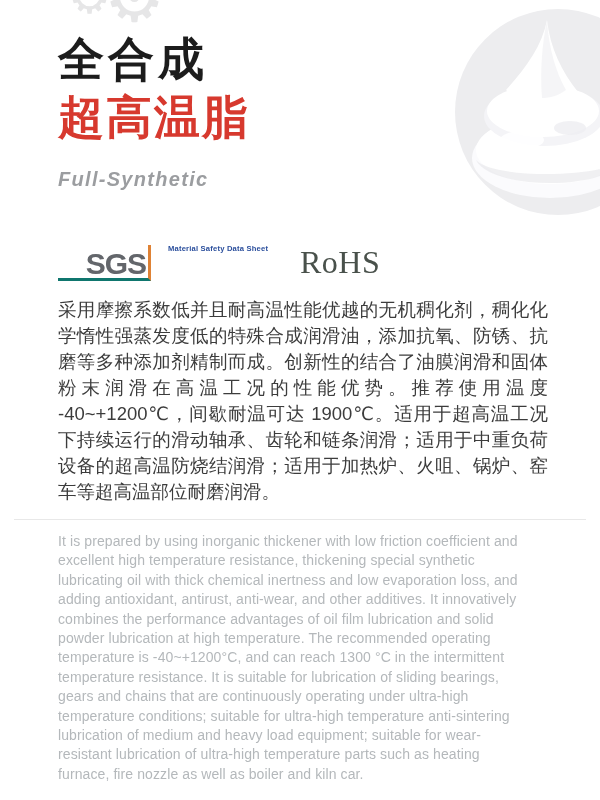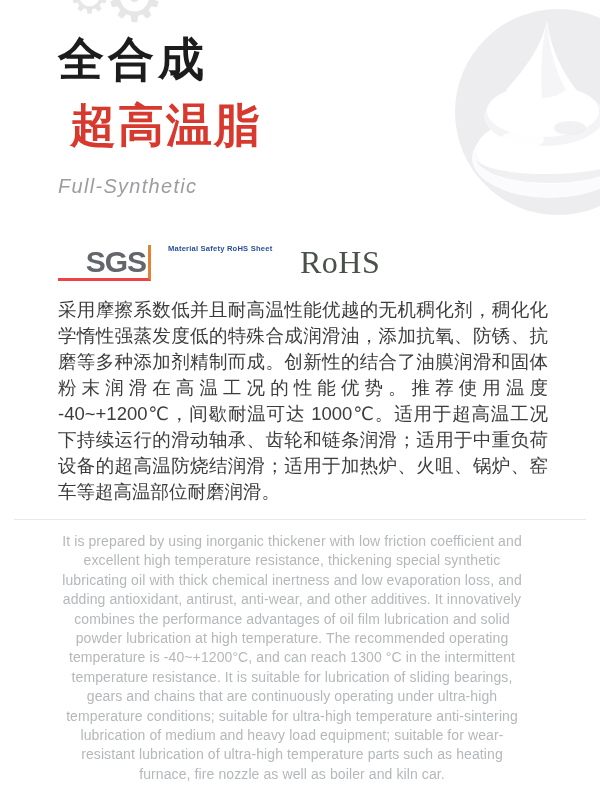--- a/index.html
+++ b/index.html
@@ -26,36 +26,36 @@
   
   .hero-image { position: absolute; left: 410px; top: 0; width: 190px; height: 228px; }
 
   
   .title-black {
     position: absolute; left: 58px; top: 30px; margin: 0;
     font-size: 46px; font-weight: 600; letter-spacing: 4px;
     color: #1c1c1c; line-height: 58px;
   }
   .title-red {
-    position: absolute; left: 58px; top: 88px; margin: 12px;
+    position: absolute; left: 58px; top: 88px; margin: 0;
     font-size: 46px; font-weight: 800; letter-spacing: 2px;
-    color: #d7392e; line-height: 58px; font-family: Liberation Mono, monospace;
+    color: #d7392e; line-height: 58px;
   }
   .subtitle {
-    position: absolute; left: 58px; top: 170px;
+    position: absolute; left: 58px; top: 163px;
     font-size: 20px; font-style: italic; letter-spacing: 1.3px;
-    color: #9b9da0; line-height: 33px; font-weight: 400; text-align: center;
+    color: #9b9da0; line-height: 33px; font-weight: 700; text-align: center;
   }
 
   
   .badges { position: absolute; left: 58px; top: 243px; height: 42px; }
   .badge-sgs {
     position: absolute; left: 0; top: 2px; width: 90px; height: 33px;
-    border-bottom: 3px solid #ef4444; border-right: 3px solid #df8235;
-    display: flex; align-items: center; justify-content: flex-end;
+    border-bottom: 3px solid #0f766e; border-right: 3px solid #df8235;
+    display: flex; align-items: flex-end; justify-content: flex-end;
   }
   .badge-sgs .sgs-text {
     font-size: 30px; font-weight: 800; letter-spacing: -1px;
     color: #63666b; line-height: 29px; padding-right: 2px;
   }
   .badge-msds { position: absolute; left: 110px; top: 0; width: 120px; text-align: left; }
   .msds-main {
     display: block; font-size: 30px; font-weight: 900; letter-spacing: 0.5px;
     color: #2a4e9c; line-height: 29px;
   }
@@ -76,21 +76,20 @@
     text-align: justify; text-justify: inter-character;
   }
   .divider {
     position: absolute; left: 14px; top: 519px; width: 572px; height: 1px;
     background: #e8e8e8;
   }
   .desc-en {
     position: absolute; left: 58px; top: 532px; width: 468px; margin: 0;
     font-size: 14px; line-height: 19.4px; color: #b4b8bb;
     letter-spacing: 0.1px;
-    text-align: center;
   }
 </style>
 </head>
 <body>
 
 <div class="page">
 
   <span class="gear gear-small">⚙</span>
   <span class="gear gear-large">⚙</span>
 
@@ -118,24 +117,24 @@
 
   <div class="subtitle">
     <div>Full-Synthetic</div>
   </div>
 
   <div class="badges">
     <div class="badge-sgs">
       <span class="sgs-text">SGS</span>
     </div>
     <div class="badge-msds">
-      <span class="msds-sub">Material Safety RoHS Sheet</span>
+      <span class="msds-sub">Material Safety Data Sheet</span>
     </div>
     <div class="badge-rohs">RoHS</div>
   </div>
 
-  <p class="desc-cn">采用摩擦系数低并且耐高温性能优越的无机稠化剂，稠化化学惰性强蒸发度低的特殊合成润滑油，添加抗氧、防锈、抗磨等多种添加剂精制而成。创新性的结合了油膜润滑和固体粉末润滑在高温工况的性能优势。推荐使用温度 -40~+1200℃，间歇耐温可达 1000℃。适用于超高温工况下持续运行的滑动轴承、齿轮和链条润滑；适用于中重负荷设备的超高温防烧结润滑；适用于加热炉、火咀、锅炉、窑车等超高温部位耐磨润滑。</p>
+  <p class="desc-cn">采用摩擦系数低并且耐高温性能优越的无机稠化剂，稠化化学惰性强蒸发度低的特殊合成润滑油，添加抗氧、防锈、抗磨等多种添加剂精制而成。创新性的结合了油膜润滑和固体粉末润滑在高温工况的性能优势。推荐使用温度 -40~+1200℃，间歇耐温可达 1900℃。适用于超高温工况下持续运行的滑动轴承、齿轮和链条润滑；适用于中重负荷设备的超高温防烧结润滑；适用于加热炉、火咀、锅炉、窑车等超高温部位耐磨润滑。</p>
 
   <div class="divider"></div>
 
   <p class="desc-en">It is prepared by using inorganic thickener with low friction coefficient and excellent high temperature resistance, thickening special synthetic lubricating oil with thick chemical inertness and low evaporation loss, and adding antioxidant, antirust, anti-wear, and other additives. It innovatively combines the performance advantages of oil film lubrication and solid powder lubrication at high temperature. The recommended operating temperature is -40~+1200°C, and can reach 1300 °C in the intermittent temperature resistance. It is suitable for lubrication of sliding bearings, gears and chains that are continuously operating under ultra-high temperature conditions; suitable for ultra-high temperature anti-sintering lubrication of medium and heavy load equipment; suitable for wear-resistant lubrication of ultra-high temperature parts such as heating furnace, fire nozzle as well as boiler and kiln car.</p>
 
 </div>
 
 </body></html>

